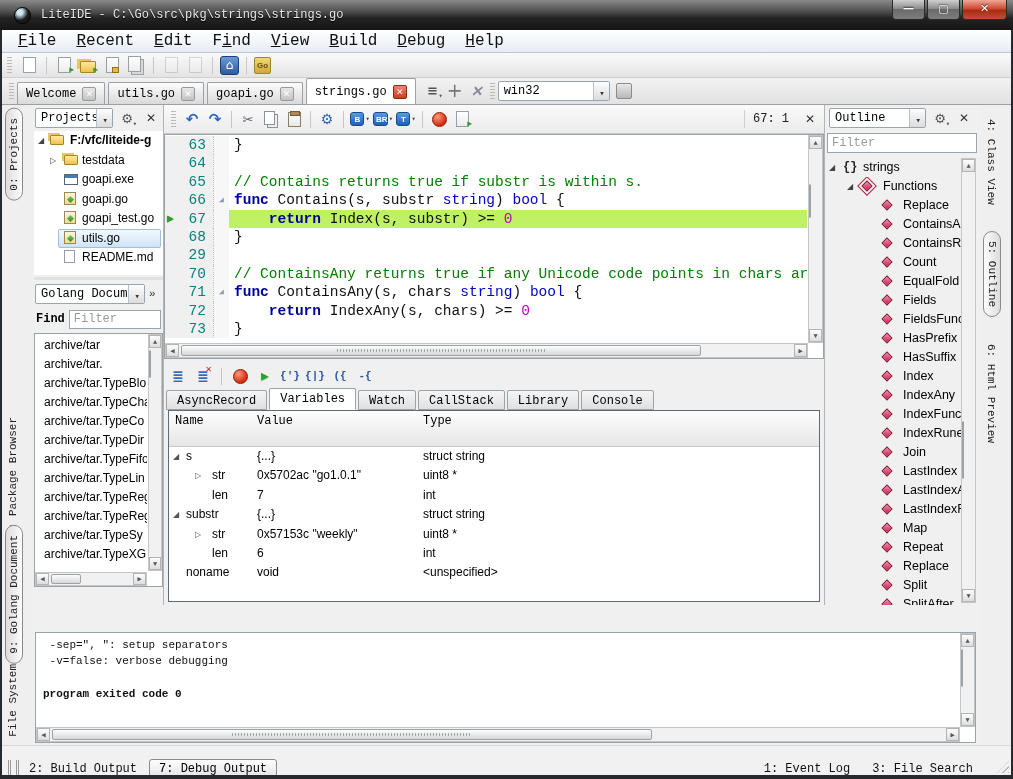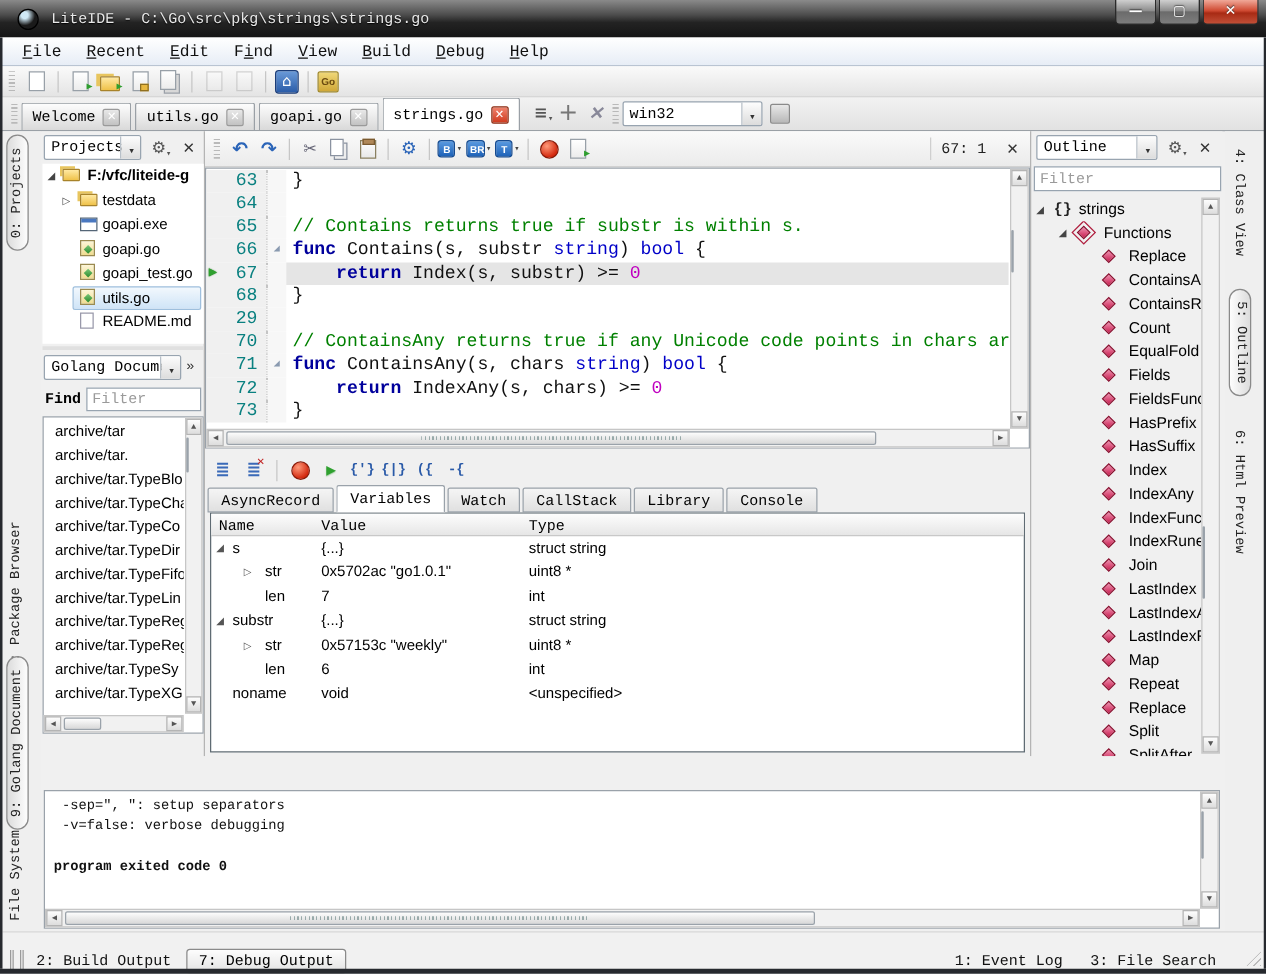--- a/index.html
+++ b/index.html
@@ -18,21 +18,21 @@
   .wbtn { width:33px; height:20px; border:1px solid #2a2a2a; border-top:none;
     background:linear-gradient(#cfcfcf,#8d8d8d 45%,#6b6b6b 50%,#7d7d7d);
     border-radius:0 0 4px 4px; color:#fff; font:bold 11px/18px "DejaVu Sans",sans-serif;
     text-align:center; text-shadow:0 -1px 1px #333; margin-left:2px; }
   .wbtn.close { width:45px; background:linear-gradient(#f0a898,#cf4a32 45%,#a82a14 55%,#c25038); }
 
   
   .menubar { left:0; top:30px; width:1013px; height:23px;
     background:linear-gradient(#ffffff,#e7edf6); border-bottom:1px solid #b9c4d2;
     display:flex; align-items:center; padding-left:8px; }
-  .menu-item { font-size:13px; color:#101010; padding:2px 10px; }
+  .menu-item { font-size:16px; color:#101010; padding:2px 10px; }
   .toolbar { left:0; top:53px; width:1013px; height:25px;
     background:linear-gradient(#fafafa,#e4e4e4); border-bottom:1px solid #cfcfcf;
     display:flex; align-items:center; gap:4px; padding-left:4px; }
   .handle { width:5px; height:16px; margin:0 3px;
     background:repeating-linear-gradient(0deg,#b9b9b9 0 1px,transparent 1px 3px); }
   .tsep { width:1px; height:17px; background:#c6c6c6; margin:0 3px; }
   .tabbar { left:0; top:78px; width:1013px; height:27px;
     background:linear-gradient(#f2f2f2,#e2e2e2); border-bottom:1px solid #9aa0a6;
     display:flex; align-items:flex-end; padding-left:6px; }
   .dtab { height:22px; display:flex; align-items:center; gap:6px; padding:0 8px;
@@ -136,21 +136,21 @@
     background:linear-gradient(#fafafa,#ebebeb); border-bottom:1px solid #c8c8c8;
     display:flex; align-items:center; gap:3px; padding-left:4px; }
   .cursor-ind { margin-left:auto; font-size:12px; color:#222; padding:2px 8px; border-left:1px solid #cfcfcf; }
   .editor { position:absolute; left:0; top:29px; width:660px; height:225px; background:#fff; border:1px solid #9aa2aa; }
   .code-lines { position:absolute; left:0; top:1px; right:16px; bottom:16px; overflow:hidden; }
   .cline { position:relative; display:flex; height:18.4px; font:14.5px/18.4px "Liberation Mono",monospace; }
   .cline .ln { width:48px; background:#f0f0f0; color:#0a8080; text-align:right; padding-right:7px; flex:0 0 auto; }
   .cline .fold { width:16px; flex:0 0 auto; background:#f7f7f7; border-left:1px dotted #c4c4c4;
     font-size:8px; color:#8a9ab0; text-align:center; line-height:18px; }
   .cline .ctext { flex:1; padding-left:5px; white-space:pre; overflow:hidden; color:#101010; }
-  .cline .ctext.cur { background:#e5e5e5; }
+  .cline .ctext.cur { background:#bef264; }
   .cur-arrow { position:absolute; left:2px; top:0; font-size:11px; line-height:18.4px; color:#2fa02f; text-shadow:0 0 1px #060; }
   .tok-kw { color:#00009c; font-weight:bold; }
   .tok-ty { color:#0000c8; }
   .tok-cm { color:#008000; }
   .tok-num { color:#c000c0; }
 
   
   .sb { background:#f1f1f1; border:1px solid #c6c6c6; position:absolute; }
   .sb .arr { position:absolute; background:linear-gradient(#fdfdfd,#ddd); border:1px solid #b4b4b4;
     color:#555; font-size:7px; display:flex; align-items:center; justify-content:center; }
@@ -160,21 +160,21 @@
     background:repeating-linear-gradient(0deg,#9aa 0 1px,transparent 1px 3px); }
   .sb.h .th.grip::after { background:repeating-linear-gradient(90deg,#9aa 0 1px,transparent 1px 3px); }
 
   .splitter { position:absolute; left:0; top:254px; width:660px; height:5px; background:#f0f0f0; }
   .dbg-toolbar { position:absolute; left:0; top:259px; width:660px; height:24px; display:flex; align-items:center; gap:4px; padding-left:4px; }
   .dbg-tabs { position:absolute; left:2px; top:283px; width:656px; height:22px; display:flex; align-items:flex-end; }
   .dbtab { height:20px; padding:0 10px; font-size:12px; line-height:20px; border:1px solid #9aa2aa;
     background:linear-gradient(#f5f5f5,#e0e0e0); margin-right:2px; border-radius:2px 2px 0 0; }
   .dbtab.active { background:#fff; height:22px; border-bottom-color:#fff; position:relative; z-index:2; }
   .vars { position:absolute; left:4px; top:305px; width:652px; height:192px; background:#fff; border:1px solid #5f6b73; }
-  .vhead { position:relative; height:18px; background:linear-gradient(#fdfdfd,#e6e6e6); border-bottom:1px solid #c8c8c8; font-size:12px; }
+  .vhead { position:relative; height:36px; background:linear-gradient(#fdfdfd,#e6e6e6); border-bottom:1px solid #c8c8c8; font-size:12px; }
   .vhead span { position:absolute; top:3px; }
   .vrow { position:relative; height:19.4px; font:12px/19.4px "Liberation Sans",sans-serif; }
   .vrow .exp { position:absolute; top:0; font-size:8px; color:#555; }
   .vrow span { position:absolute; top:0; white-space:pre; }
 
   
   .outline { left:824px; top:105px; width:154px; height:500px; background:#f0f0f0; border-left:1px solid #b4b4b4; }
   .orow { position:relative; height:19px; font:12.5px/19px "Liberation Sans",sans-serif; white-space:nowrap; overflow:hidden; }
   .orow .exp { position:absolute; top:0; font-size:8px; color:#444; }
   .orow .lbl { position:absolute; top:0; }

